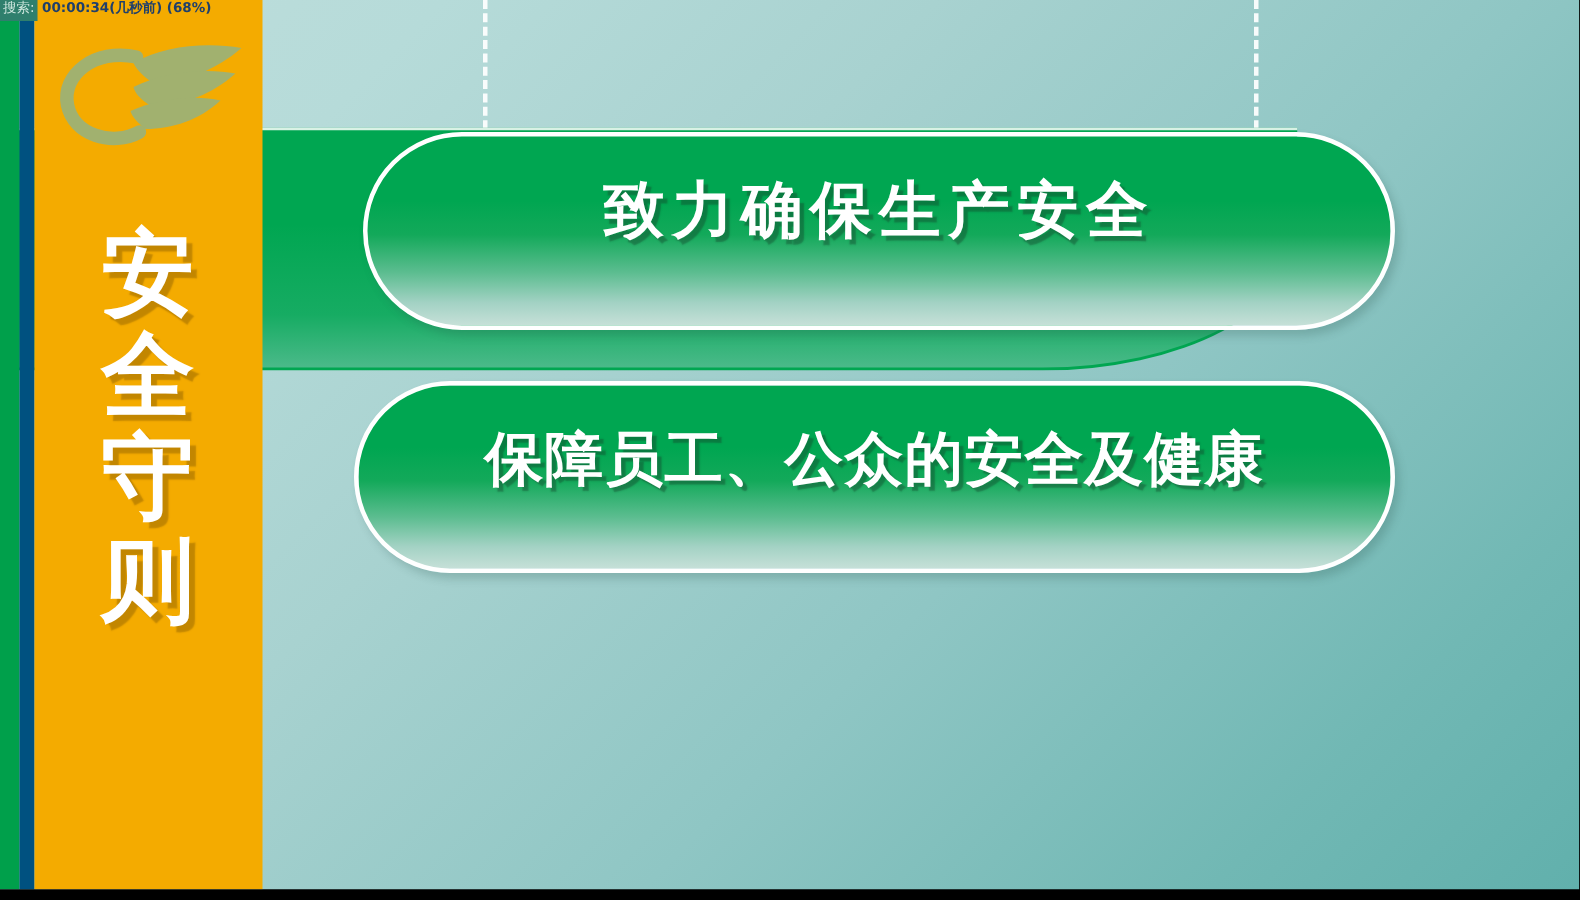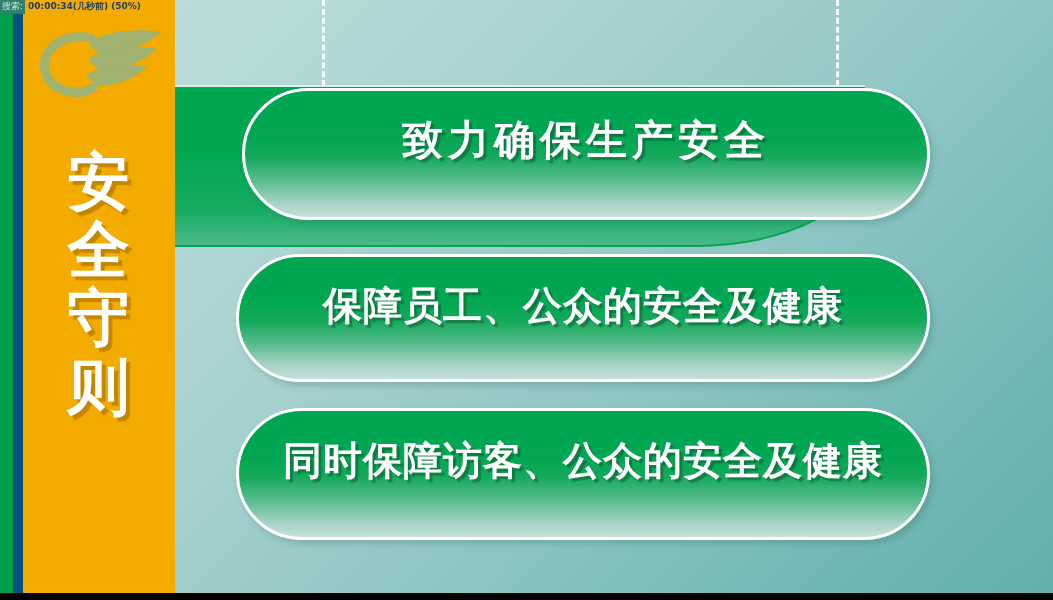--- a/index.html
+++ b/index.html
@@ -254,35 +254,32 @@
     <div class="pills">
 
       <div class="pill p1">
         <div class="pill-text">致力确保生产安全</div>
       </div>
 
       <div class="pill p2">
         <div class="pill-text">保障员工、公众的安全及健康</div>
       </div>
 
-      <div class="pill p3">
-        <div class="pill-text">同时保障访客、公众的安全及健康</div>
-      </div>
 
     </div>
 
     <div class="corp-logo">
       
       
       
       
     </div>
 
     <div class="overlay-status">
       <span class="overlay-label">搜索:</span>
-      <span class="overlay-time">00:00:34(几秒前) (50%)</span>
+      <span class="overlay-time">00:00:34(几秒前) (68%)</span>
     </div>
 
   </div>
 
   <div class="bottom-bar"></div>
 
 </div>
 
 </body></html>

